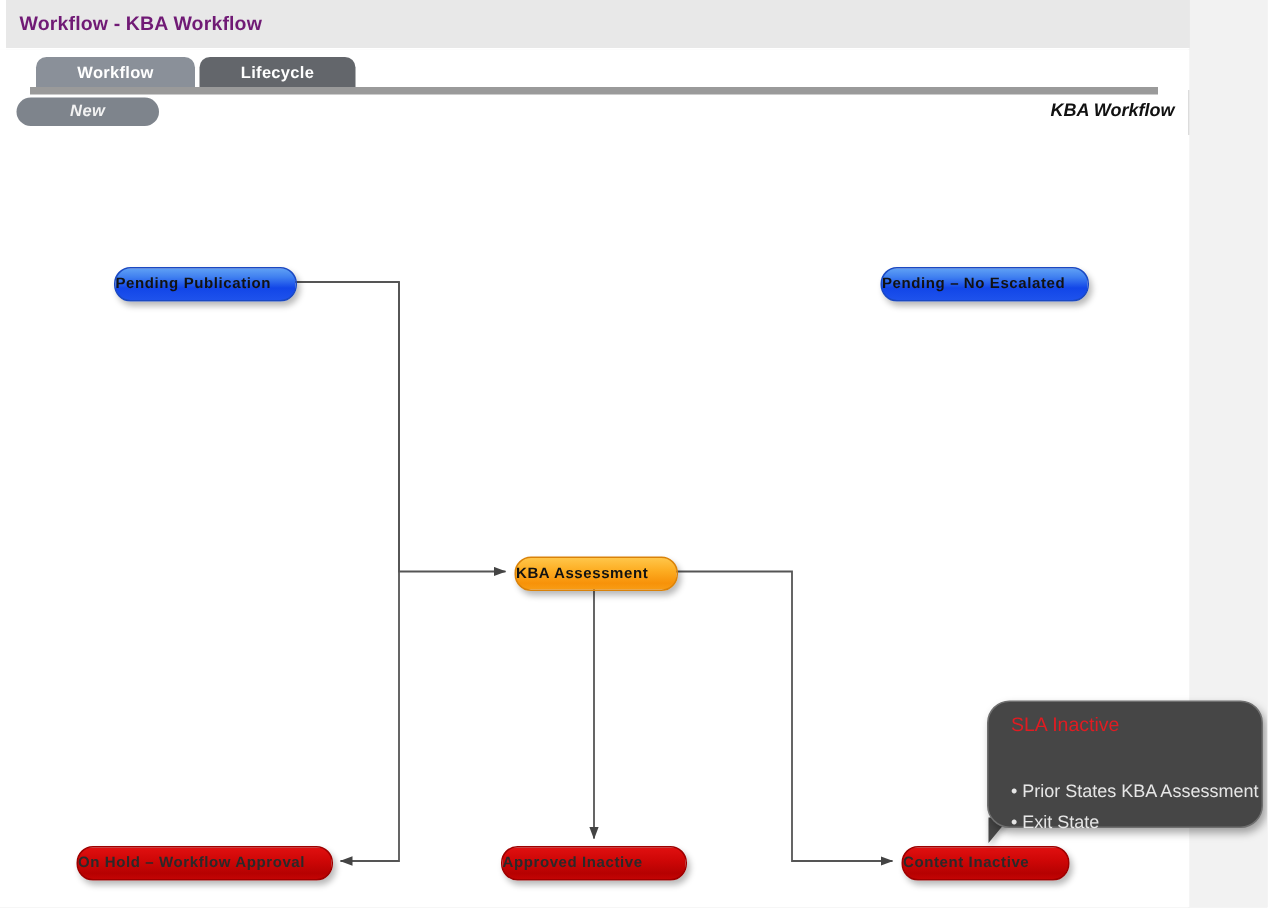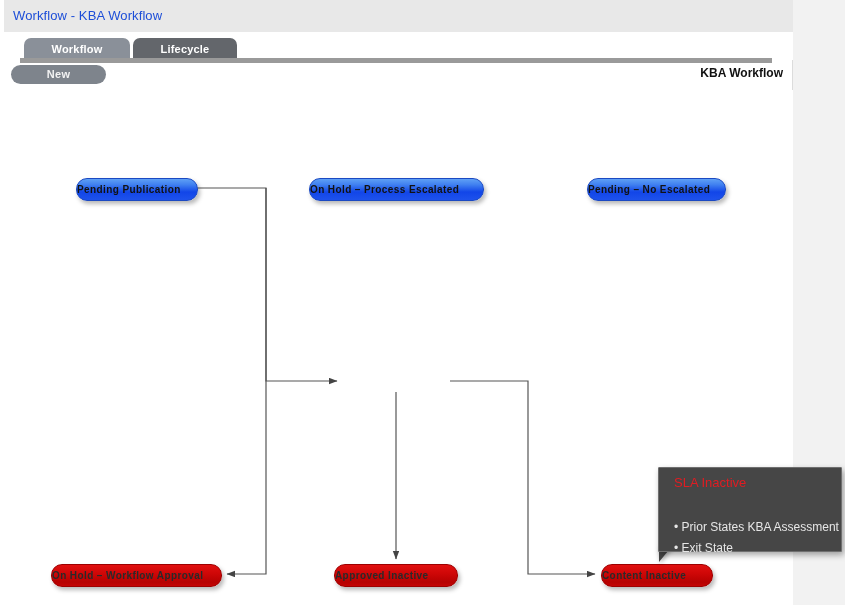--- a/index.html
+++ b/index.html
@@ -27,22 +27,22 @@
     left: 0; top: 0;
     width: 793px; height: 33px;
     background: #e8e8e8;
     border-bottom: 1px solid #ffffff;
     box-sizing: border-box;
   }
   #titlebar .title {
     position: absolute;
     left: 13px; top: 8px;
     font-size: 13px;
-    font-weight: normal;
-    color: #1d4ed8;
+    font-weight: bold;
+    color: #701a75;
     letter-spacing: .1px;
     white-space: nowrap;
   }
   #titlebar .lcorner {
     position: absolute;
     left: 0; top: 0; width: 4px; height: 33px;
     background: #ffffff;
   }
 
   
@@ -75,21 +75,21 @@
     position: absolute;
     left: 20px; top: 58px;
     width: 752px; height: 5px;
     background: #9a9a9a;
   }
 
   
   #toolbar {
     position: absolute;
     left: 0; top: 64px;
-    width: 793px; height: 26px;
+    width: 793px; height: 26px; font-style: italic;
   }
   #btn-new {
     position: absolute;
     left: 11px; top: 1px;
     width: 95px; height: 19px;
     border-radius: 10px;
     background: #7e848c;
     color: #f2f2f2;
     font-size: 11px;
     font-weight: bold;
@@ -146,21 +146,21 @@
     color: #2a2a2a;
   }
 
   
   #tooltip {
     position: absolute;
     left: 658px; top: 467px;
     width: 184px; height: 85px;
     background: #464646;
     border: 1px solid #6f6f6f;
-    border-radius: 1px;
+    border-radius: 15px;
     box-shadow: 2px 3px 6px rgba(0,0,0,.35);
     box-sizing: border-box;
   }
   #tooltip .tt-title {
     position: absolute;
     left: 15px; top: 7px;
     font-size: 13px;
     color: #e01c22;
     font-weight: normal;
     white-space: nowrap;
@@ -228,24 +228,24 @@
           <path d="M396,302 L396,469" fill="none" stroke="#555555" stroke-width="1.2" marker-end="url(#arrow)"></path>
         </g>
 
         <g>
           <path d="M450,291 L528,291 L528,484 L595,484" fill="none" stroke="#555555" stroke-width="1.2" marker-end="url(#arrow)"></path>
         </g>
       </svg>
 
       <div class="node blue" style="left:76px;  top:88px;  width:120px;">Pending Publication</div>
 
-      <div class="node blue" style="left:309px; top:88px;  width:173px;">On Hold – Process Escalated</div>
 
       <div class="node blue" style="left:587px; top:88px;  width:137px;">Pending – No Escalated</div>
 
+      <div class="node orange" style="left:343px; top:281px; width:107px;">KBA Assessment</div>
 
       <div class="node red" style="left:51px;  top:474px; width:169px;">On Hold – Workflow Approval</div>
 
       <div class="node red" style="left:334px; top:474px; width:122px;">Approved Inactive</div>
 
       <div class="node red" style="left:601px; top:474px; width:110px;">Content Inactive</div>
 
     </div>
   </div>
 

